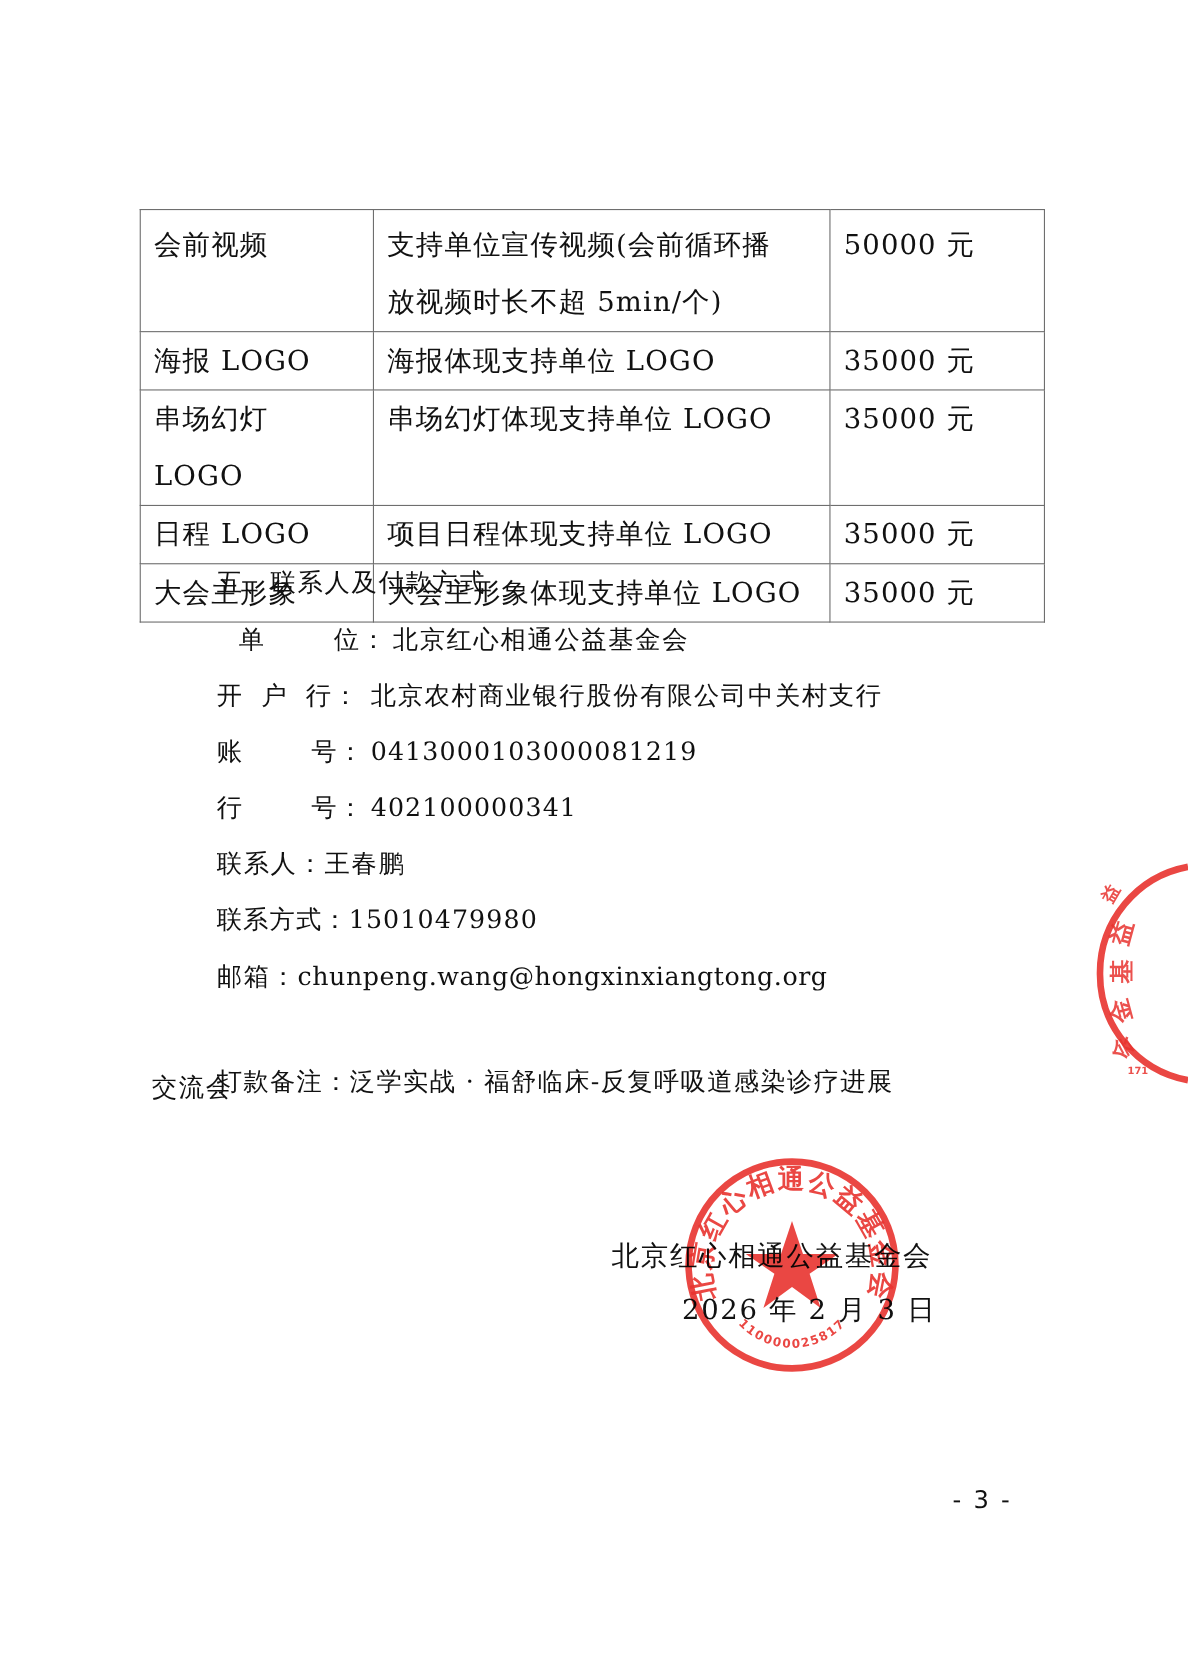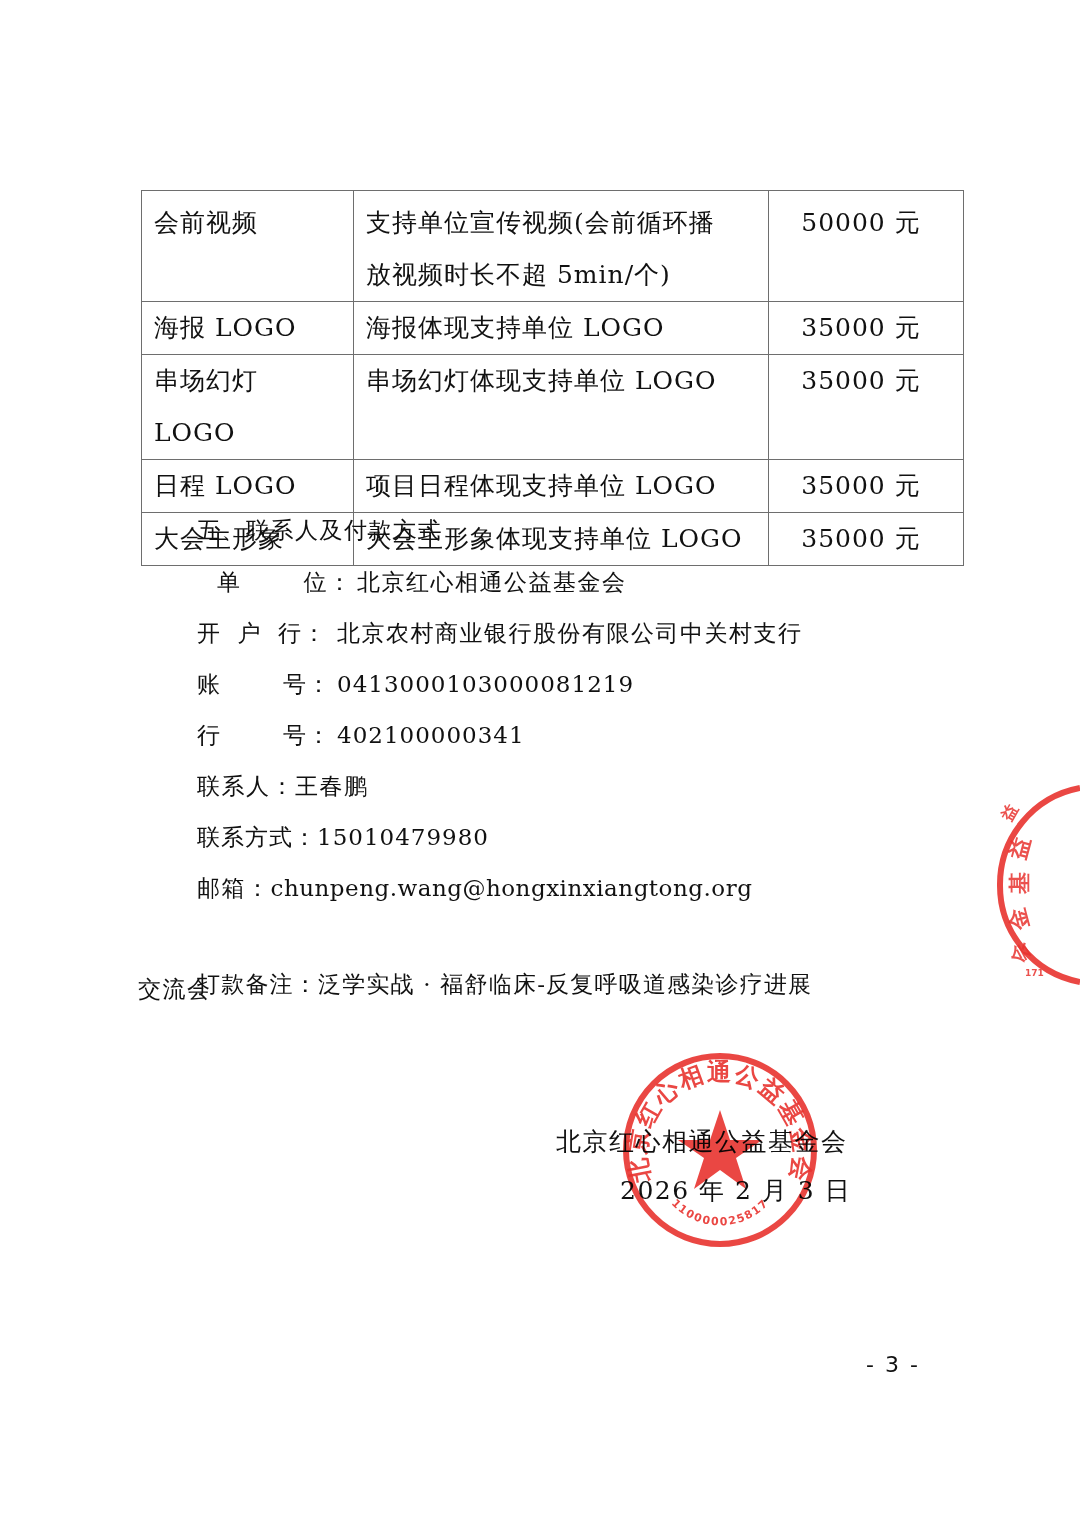--- a/index.html
+++ b/index.html
@@ -6,31 +6,31 @@
   body {
     width: 1080px; height: 1527px; position: relative; overflow: hidden;
     font-family: "DejaVu Serif", "Liberation Serif", serif;
     color: #111;
   }
   .page { position: absolute; left: 0; top: 0; width: 1080px; height: 1527px; }
 
   
   .tbl {
     position: absolute; left: 127px; top: 190px; width: 823px;
-    border-collapse: collapse; table-layout: fixed; margin-left: 14px;
+    border-collapse: collapse; table-layout: fixed;
   }
   .tbl td {
     border: 1.5px solid #6e6e6e;
     font-size: 25px; line-height: 52px;
     padding: 0 12px; vertical-align: top;
     letter-spacing: 1px;
   }
   .tbl td.c1 { width: 187px; }
   .tbl td.c2 { width: 390px; padding-left: 12px; }
-  .tbl td.c3 { text-align: center; padding-right: 22px; }
+  .tbl td.c3 { text-align: left; padding-right: 22px; }
   .tbl tr.r-tall td { height: 102px; }
   .tbl tr td { height: 51px; }
   .tbl .first-line { display: block; }
   .tbl tr.r-tall td { padding-top: 6px; }
 
   
   .line {
     position: absolute; font-size: 23px; line-height: 32px;
     letter-spacing: 1.5px; white-space: nowrap;
   }

